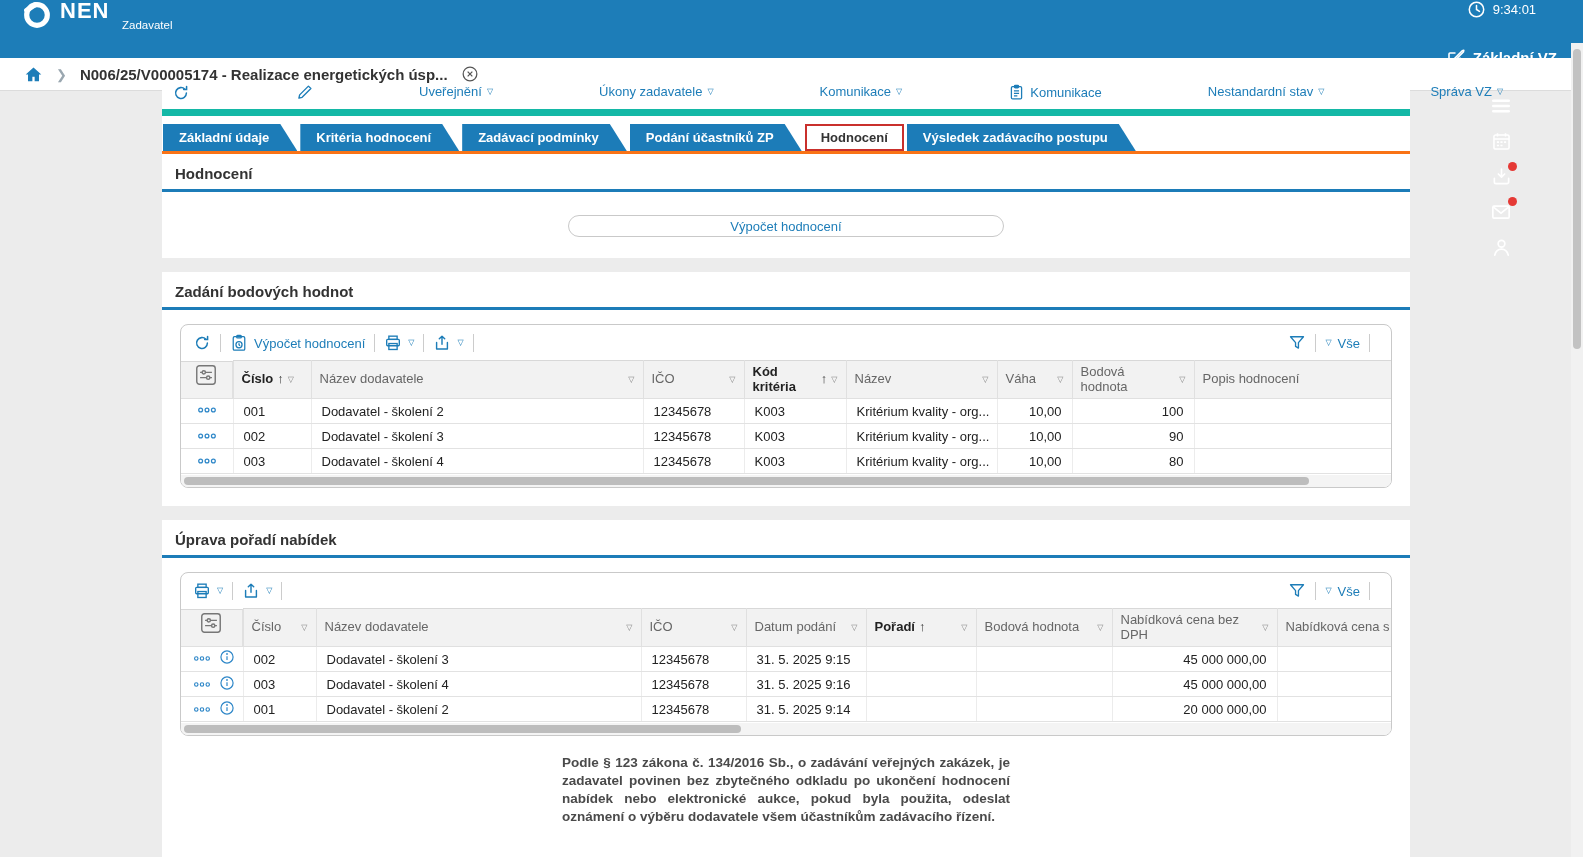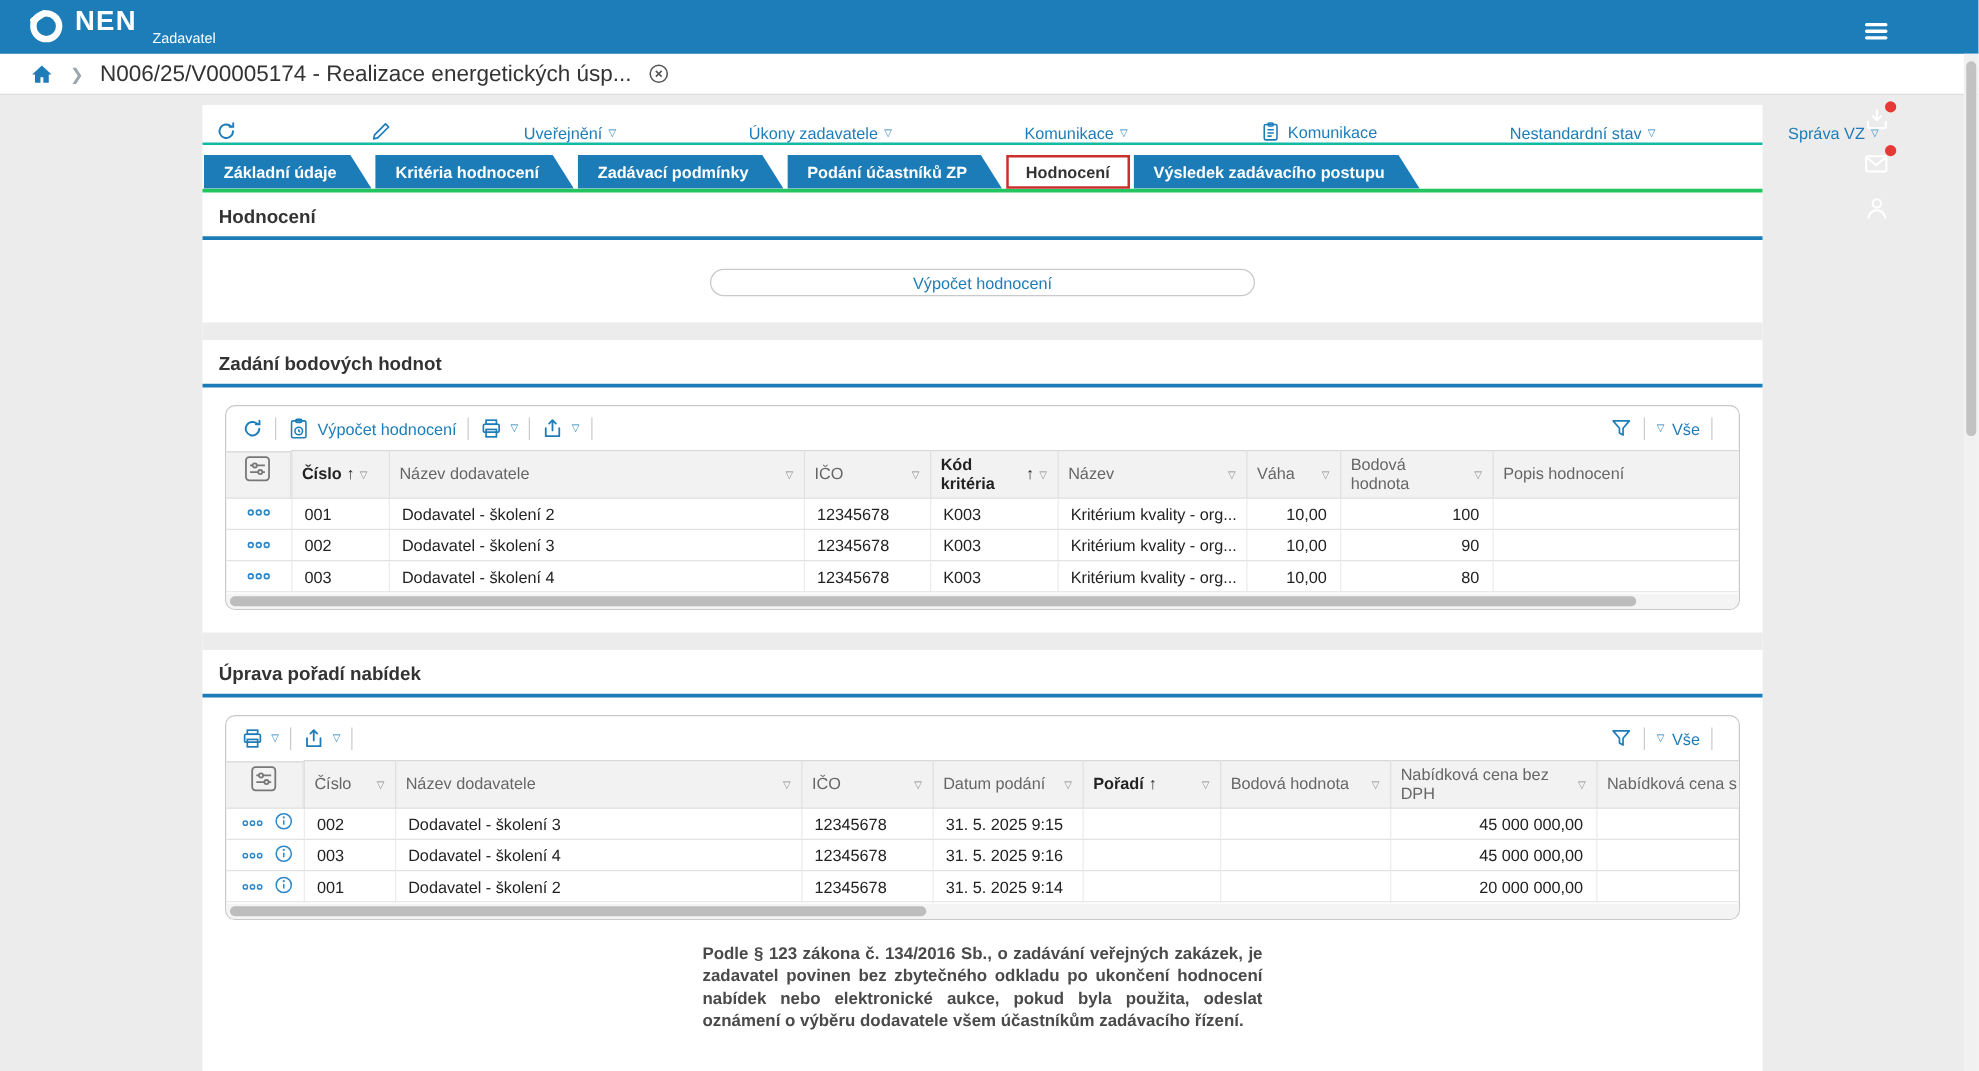--- a/index.html
+++ b/index.html
@@ -1,49 +1,49 @@
 <!DOCTYPE html>
 <html><head>
 <meta charset="utf-8">
 <style>
   * { margin:0; padding:0; box-sizing:border-box; }
   body { font-family:"Liberation Sans", sans-serif; }
   .page { position:relative; width:1583px; height:857px; background:#ececec; overflow:hidden; }
 
   
-  .topbar { position:relative; height:43px; background:#1d7db8; color:#fff; display:flex; align-items:center; }
+  .topbar { position:relative; height:58px; background:#1d7db8; color:#fff; display:flex; }
   .brand { display:flex; align-items:flex-start; gap:8px; padding-left:22px; }
   .brand-text { line-height:1; }
   .brand-name { font-size:22px; font-weight:bold; letter-spacing:1px; }
   .brand-sub { font-size:11.5px; margin-left:62px; margin-top:-2px; }
   .env-title { position:absolute; left:0; right:0; text-align:center; font-size:17px; font-weight:bold; letter-spacing:.5px; }
   .top-actions { margin-left:auto; display:flex; align-items:center; gap:14px; padding-right:26px; position:relative; z-index:2; font-size:13px;flex-direction:column; }
   .top-sep { width:1px; height:26px; background:rgba(255,255,255,.9); margin:0 6px; }
   .icon-badge { position:relative; display:inline-flex; }
   .badge-dot { position:absolute; top:-4px; right:-5px; width:9px; height:9px; border-radius:50%; background:#e53935; }
   .zalozit { display:flex; align-items:center; gap:7px; font-size:15px; font-weight:bold; cursor:pointer; }
   .time-group { display:flex; align-items:center; gap:7px; }
   svg.ic { display:block; }
 
   
   .breadcrumb { height:33px; background:#fff; border-bottom:1px solid #dcdcdc; display:flex; align-items:center; gap:13px; padding-left:24px; }
   .crumb-chevron { color:#9aa7b0; font-size:13px; }
-  .crumb-label { font-size:18px; font-weight:normal; color:#333; }
+  .crumb-label { font-size:15px; font-weight:bold; color:#333; }
 
   
   .content { position:absolute; top:84px; left:162px; width:1248px; min-height:773px; background:#fff; }
 
-  .record-toolbar { height:32px; border-bottom:2px solid #14b8a6; display:flex; align-items:flex-end; padding:0 10px; color:#1d7db8; font-size:13px;gap:43px; }
+  .record-toolbar { height:32px; border-bottom:7px solid #14b8a6; display:flex; align-items:flex-start; padding:0 10px; color:#1d7db8; font-size:13px;gap:43px; }
   .rt-item { display:flex; align-items:center; gap:5px; cursor:pointer; white-space:nowrap; }
   .rt-sep { width:1px; height:17px; background:#c9d4dc; margin:0 10px; }
   .caret { font-size:8px; line-height:1; color:#1d7db8; }
   .caret-gray { font-size:8px; line-height:1; color:#888; }
 
   
-  .tabs-row { margin-top:8px; display:flex; border-bottom:3px solid #22c55e; padding-left:1px; }
+  .tabs-row { margin-top:8px; display:flex; border-bottom:3px solid #f97316; padding-left:1px; }
   .tab { height:27px; line-height:27px; background:#1c7cb8; color:#fff; font-size:13px; font-weight:bold; padding:0 28px 0 16px; margin-right:3px; clip-path:polygon(0 0, calc(100% - 17px) 0, 100% 100%, 0 100%); cursor:pointer; white-space:nowrap; }
   .tab.active { background:#fff; color:#333; clip-path:none; border:2px solid #c9302c; padding:0 14px; line-height:23px; }
 
   .section-title { font-size:15px; font-weight:bold; color:#333; padding:11px 13px 7px; }
   .blue-rule { height:3px; background:#1c7cb8; }
   .gray-gap { height:14px; background:#ececec; }
 
   .btn-area { padding:23px 0 21px; display:flex; justify-content:center; }
   .pill-btn { width:436px; height:22px; border:1px solid #c9c9c9; border-radius:11px; background:#fff; color:#1d7db8; font-size:13px; font-family:"Liberation Sans",sans-serif; cursor:pointer; }
 

